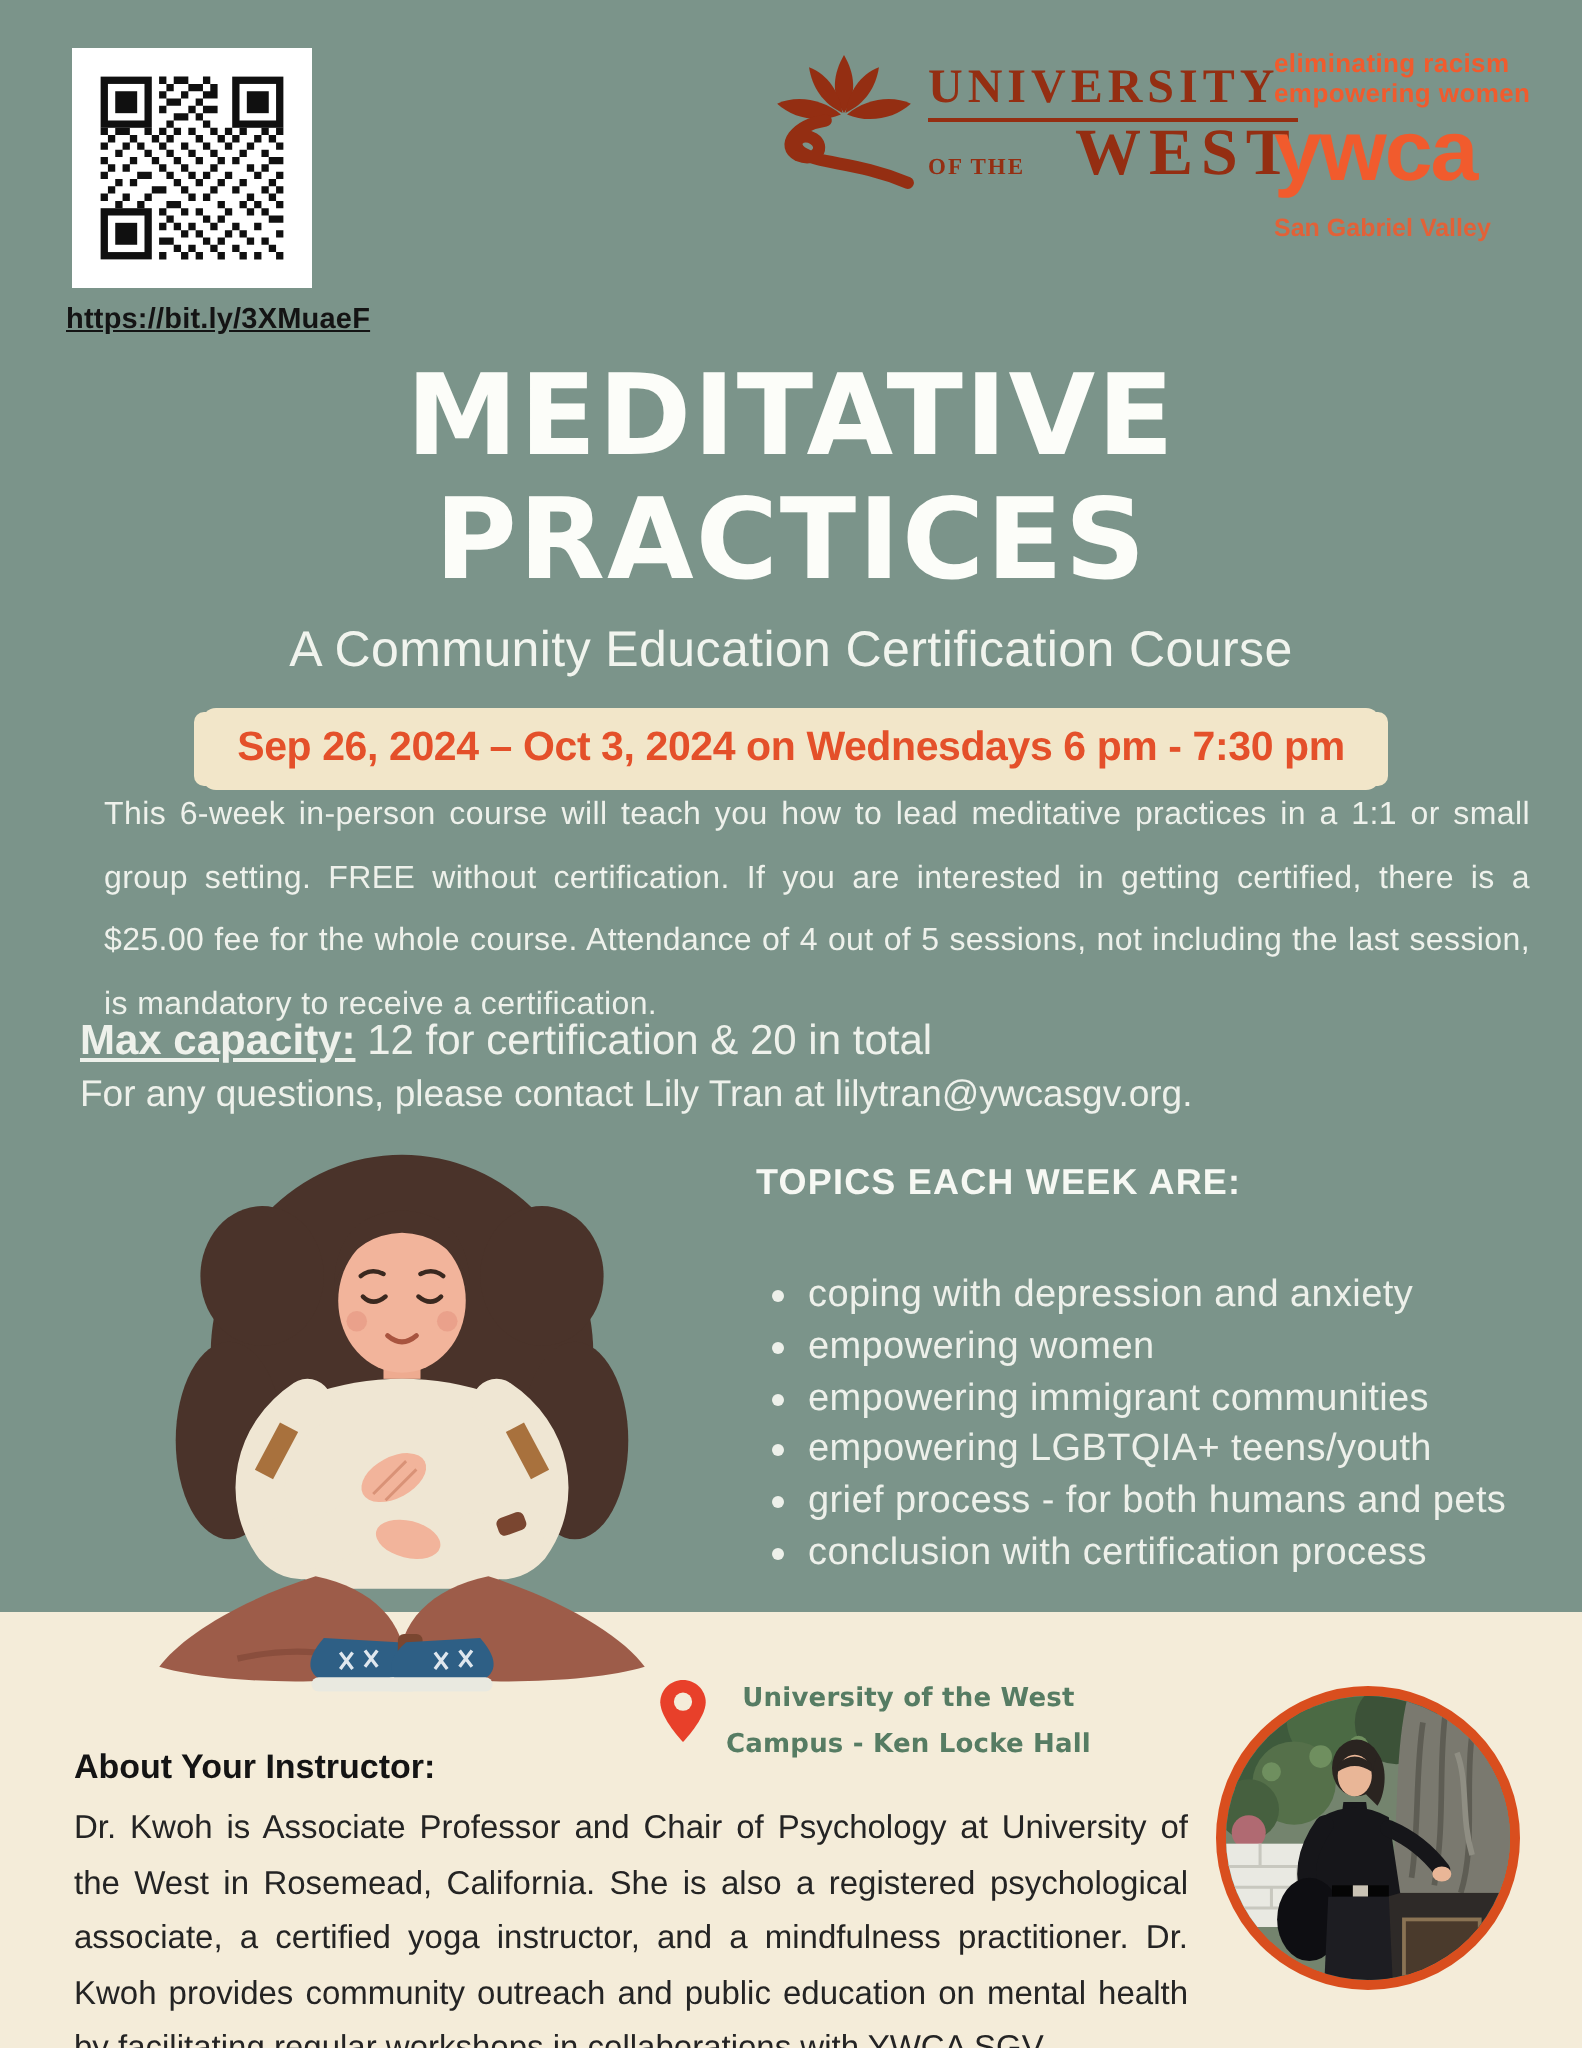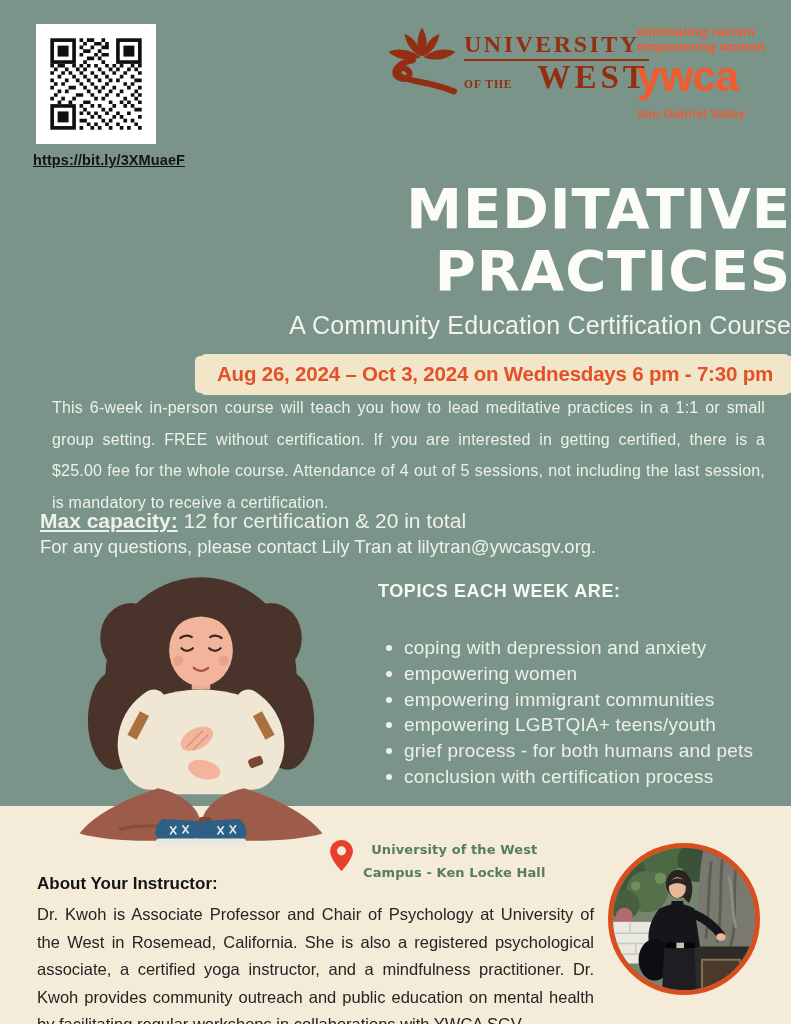--- a/index.html
+++ b/index.html
@@ -24,21 +24,21 @@
   .uw-line1 { font-size:24px; font-weight:bold; letter-spacing:2.5px; border-bottom:2.5px solid #942e12; padding-bottom:1px; }
   .uw-line2 { display:flex; align-items:baseline; margin-top:1px;gap:20px; }
   .uw-ofthe { font-size:11.5px; font-weight:bold; letter-spacing:1px; margin-right:5px; }
   .uw-west  { font-size:33px; font-weight:bold; letter-spacing:4px; line-height:30px; }
   
   .ywca { position:absolute; left:637px; top:24px; color:#f15b2d; width:130px; }
   .yw-tag { font-size:13px; font-weight:bold; line-height:15px; letter-spacing:0.2px; }
   .yw-name { font-size:43px; font-weight:bold; line-height:42px; letter-spacing:-1px; margin-top:1px; }
   .yw-region { font-size:12.5px; font-weight:bold; margin-top:10px; opacity:0.88; }
   
-  .hero { position:absolute; left:0; top:178px; width:100%; text-align:right; color:#fcfdf9; }
+  .hero { position:absolute; left:0; top:178px; width:100%; text-align:center; color:#fcfdf9; }
   .hero-title { font-family:"DejaVu Sans", sans-serif; font-weight:bold; font-size:56px; line-height:62px; letter-spacing:1px; }
   .hero-sub { font-size:25px; margin-top:9px; color:#f1f4ee; letter-spacing:0.2px; }
   .date-banner {
     display:inline-block; margin-top:14px; background:#f2e6c9; color:#e4502a;
     font-weight:bold; font-size:20.5px; letter-spacing:-0.2px;
     padding:8px 18px 9px; border-radius:7px;
     box-shadow:-6px 0 0 -2px #f2e6c9, 6px 0 0 -2px #f2e6c9;
   }
   
   .descr {
@@ -132,21 +132,21 @@
     <div class="yw-tag">eliminating racism</div>
     <div class="yw-tag">empowering women</div>
     <div class="yw-name">ywca</div>
     <div class="yw-region">San Gabriel Valley</div>
   </div>
 
   <div class="hero">
     <div class="hero-title">MEDITATIVE</div>
     <div class="hero-title">PRACTICES</div>
     <div class="hero-sub">A Community Education Certification Course</div>
-    <div class="date-banner">Aug 26, 2024 – Oct 3, 2024 on Wednesdays 6 pm - 7:30 pm</div>
+    <div class="date-banner">Sep 26, 2024 – Oct 3, 2024 on Wednesdays 6 pm - 7:30 pm</div>
   </div>
 
   <div class="descr">This 6-week in-person course will teach you how to lead meditative practices in a 1:1 or small group setting. FREE without certification. If you are interested in getting certified, there is a $25.00 fee for the whole course. Attendance of 4 out of 5 sessions, not including the last session, is mandatory to receive a certification.</div>
 
   <div class="capacity"><b>Max capacity:</b><span> 12 for certification &amp; 20 in total</span></div>
   <div class="contact">For any questions, please contact Lily Tran at lilytran@ywcasgv.org.</div>
 
   <div class="bottom-band"></div>
 
   <div class="topics">

